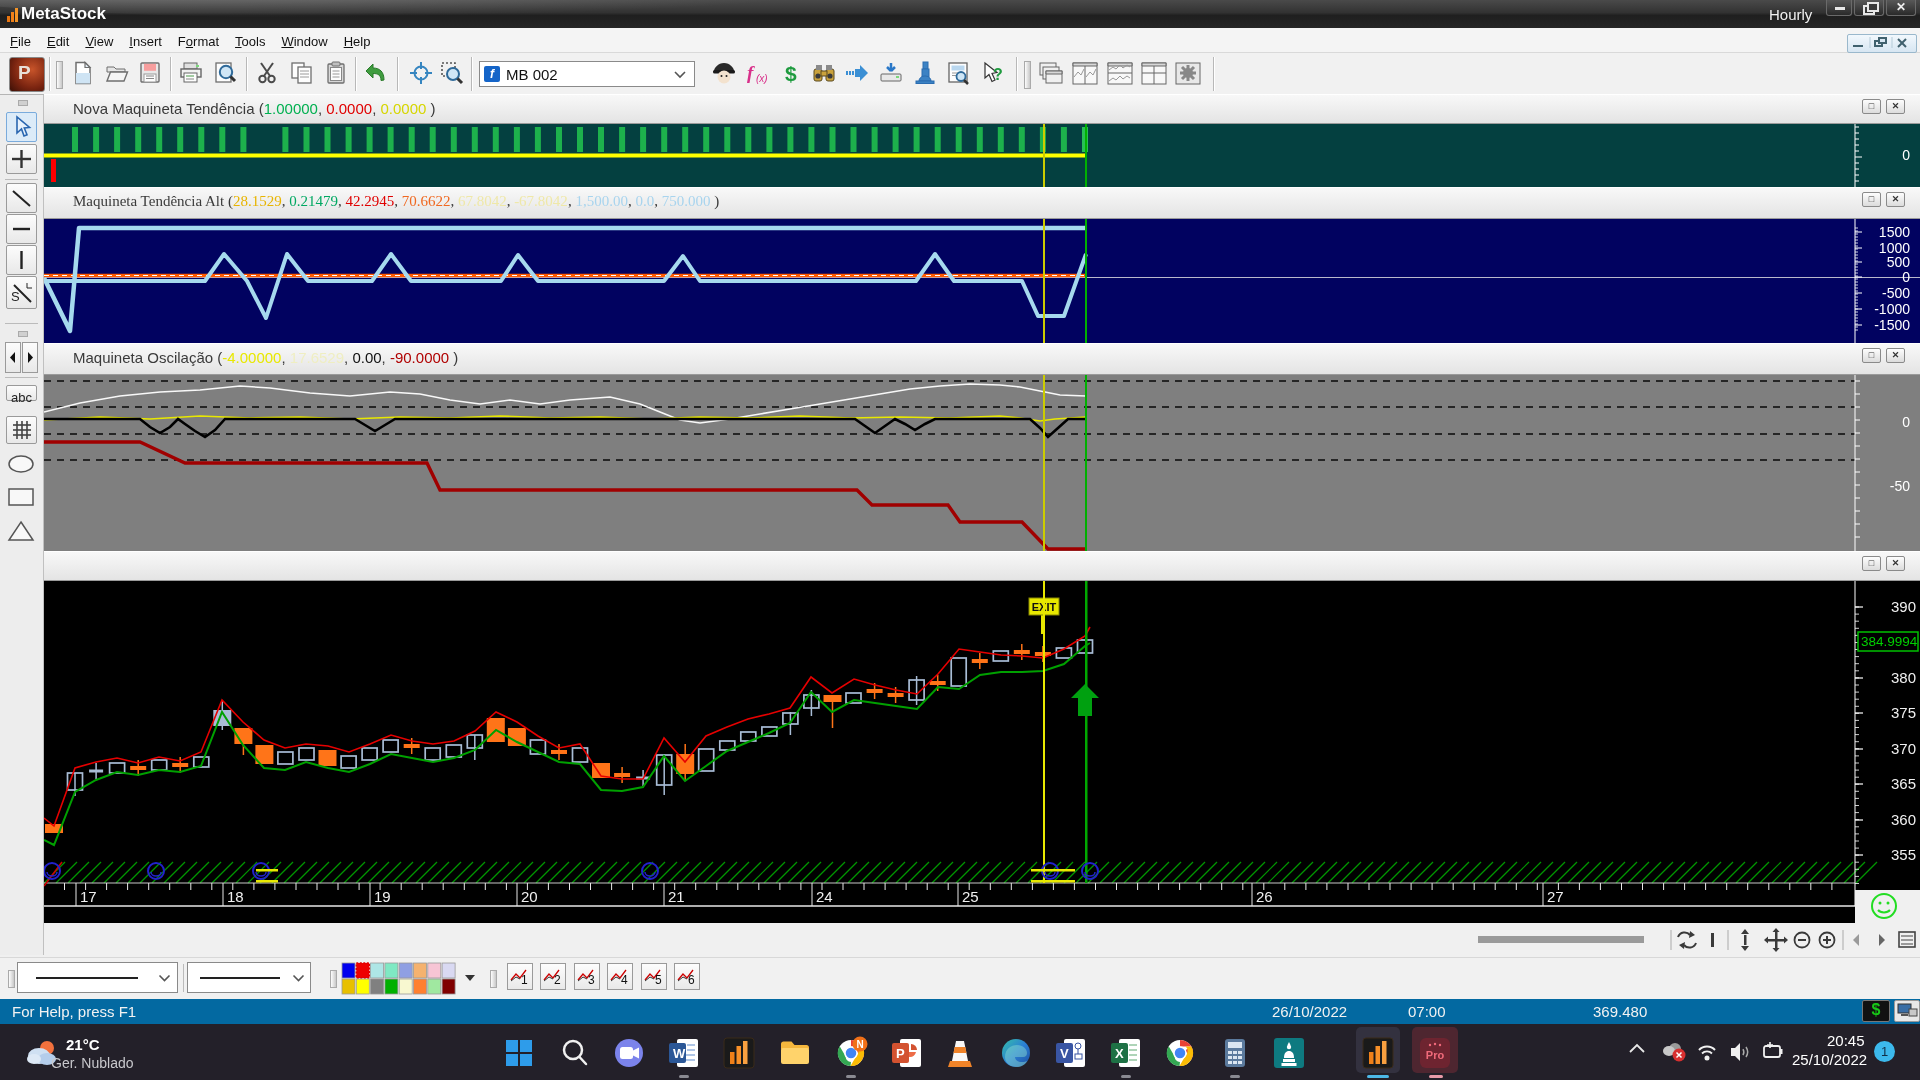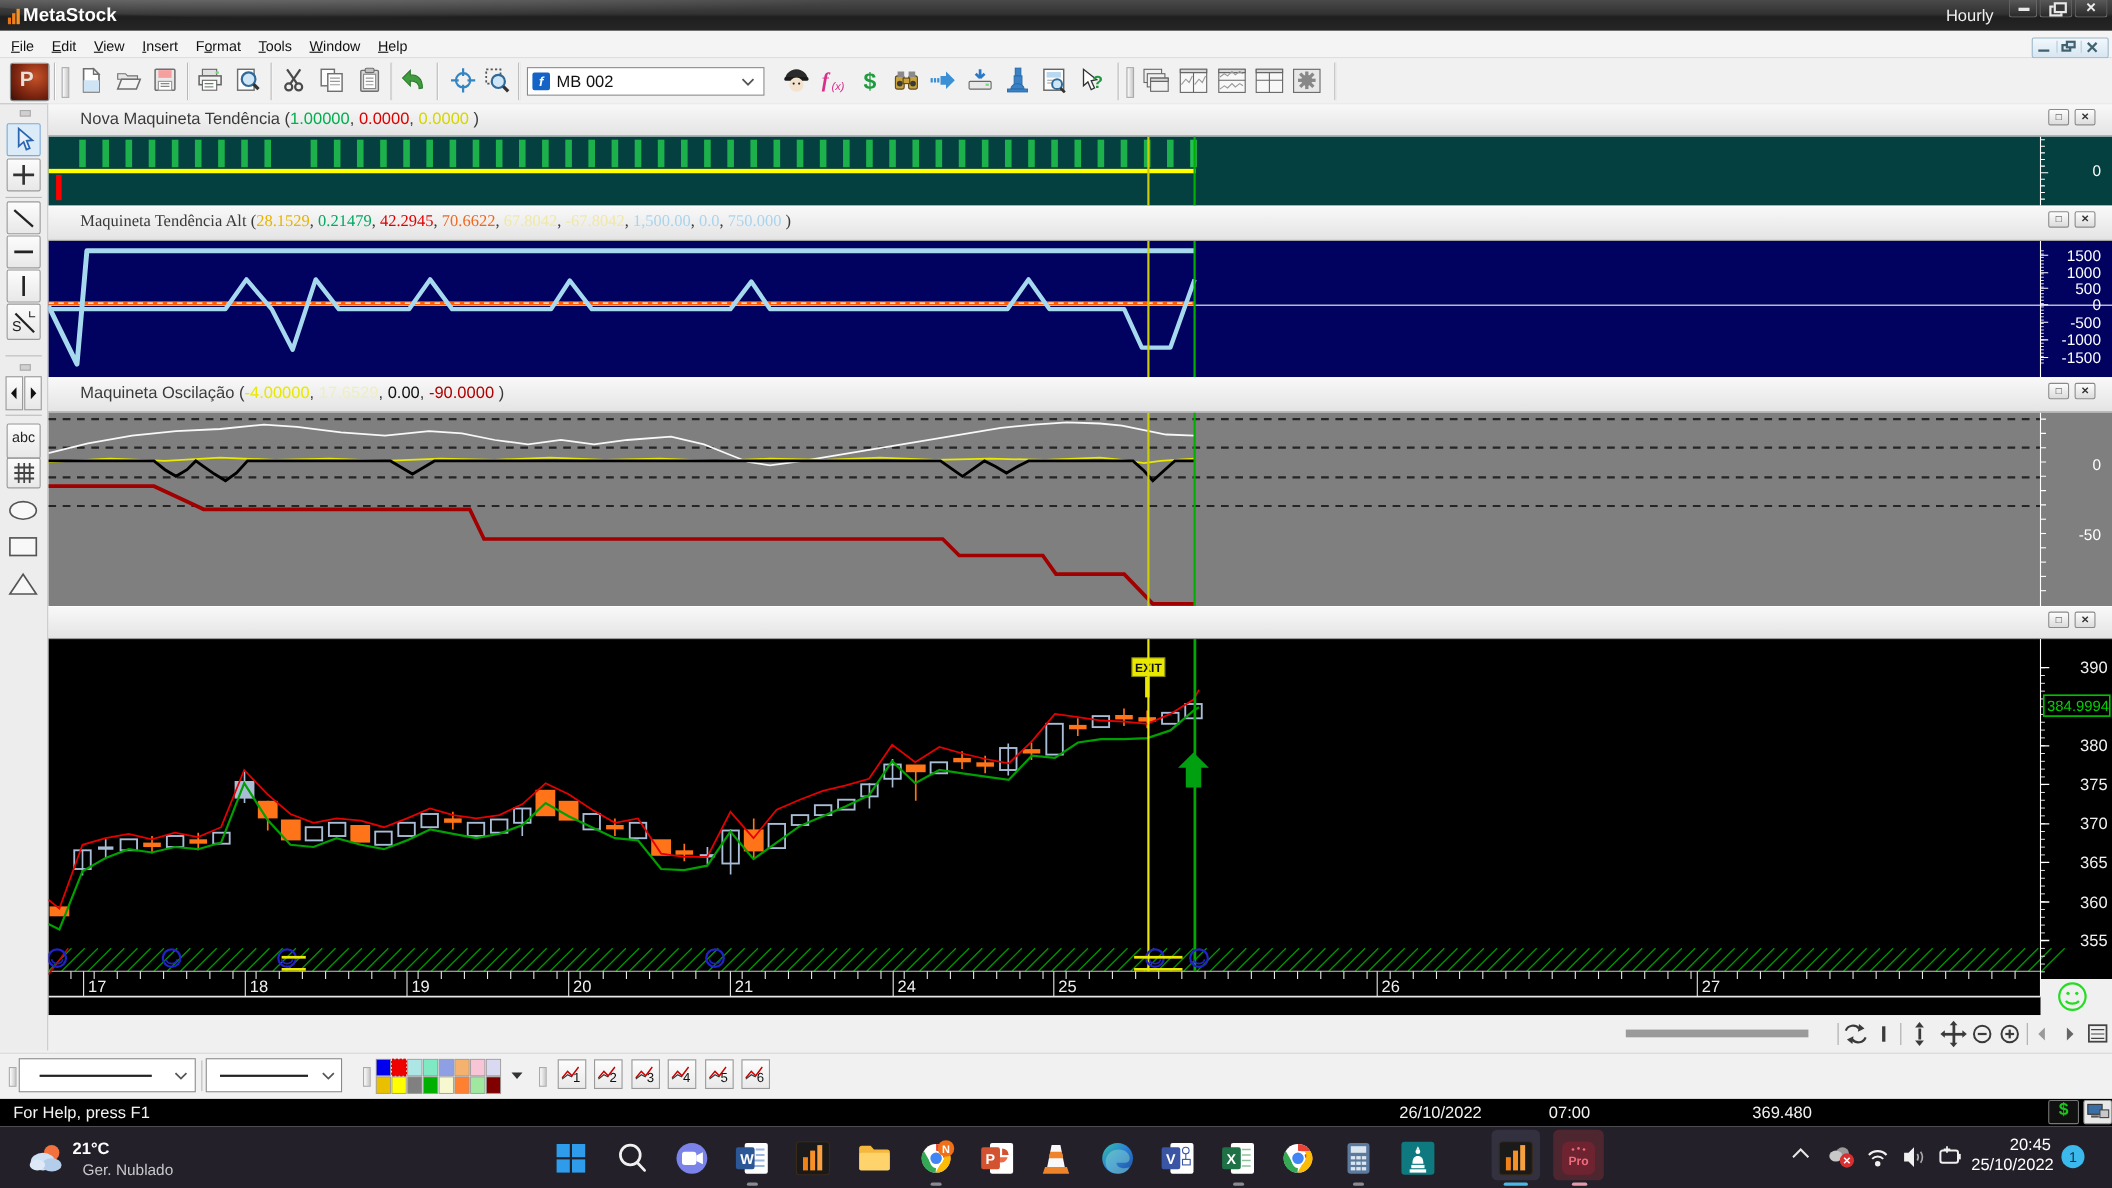--- a/index.html
+++ b/index.html
@@ -280,21 +280,21 @@
       </svg></div>
 <div class="abs" style="left:5px;top:228px;width:33px;height:1px;background:#bbb;"></div>
 <div class="abs" style="left:18px;top:236px;width:8px;height:4px;background:#d0d0d0;border:1px solid #aaa;"></div>
 <div class="abs" style="left:5px;top:247px;width:16px;height:31px;background:linear-gradient(#fcfcfc,#e8e8e8);border:1px solid #9a9a9a;box-sizing:border-box;"><svg width="14" height="29">
         <path d="M9 9 l-5 5.5 5 5.5 z" fill="#111"></path>
       </svg></div>
 <div class="abs" style="left:22px;top:247px;width:16px;height:31px;background:linear-gradient(#fcfcfc,#e8e8e8);border:1px solid #9a9a9a;box-sizing:border-box;"><svg width="14" height="29">
         <path d="M5 9 l5 5.5 -5 5.5 z" fill="#111"></path>
       </svg></div>
 <div class="abs" style="left:5px;top:282px;width:33px;height:1px;background:#bbb;"></div>
-<div class="tbtn" style="top:290px;height:32px;">
+<div class="tbtn" style="top:290px;height:16px;">
       <div style="font-size:13px;color:#222;text-align:center;margin-top:4px;">abc</div>
     </div>
 <div class="tbtn" style="top:321px;height:28px;"><svg width="29" height="26">
         <g stroke="#444" stroke-width="1.6">
           <line x1="6" y1="8" x2="24" y2="8"></line>
           <line x1="6" y1="13" x2="24" y2="13"></line>
           <line x1="6" y1="18" x2="24" y2="18"></line>
           <line x1="10" y1="4" x2="10" y2="22"></line>
           <line x1="15" y1="4" x2="15" y2="22"></line>
           <line x1="20" y1="4" x2="20" y2="22"></line>
@@ -1012,41 +1012,41 @@
         <path d="M3 16 l5-6 4 4 6-8" stroke="#c00" stroke-width="1.3" fill="none"></path>
         <path d="M3 17 l5-4 4 2" stroke="#333" stroke-width="1" fill="none"></path>
         <text x="13" y="20" font-size="12" fill="#111" font-family="Liberation Sans">5</text>
       </svg></div>
 <div class="abs" style="left:674px;top:5px;width:26px;height:27px;background:linear-gradient(#fdfdfd,#e9e9e9);border:1px solid #9a9a9a;box-sizing:border-box;"><svg width="24" height="25">
         <path d="M3 16 l5-6 4 4 6-8" stroke="#c00" stroke-width="1.3" fill="none"></path>
         <path d="M3 17 l5-4 4 2" stroke="#333" stroke-width="1" fill="none"></path>
         <text x="13" y="20" font-size="12" fill="#111" font-family="Liberation Sans">6</text>
       </svg></div>
 </div>
-<div class="abs" style="left:0;top:999px;width:1920px;height:25px;background:#000000;">
+<div class="abs" style="left:0;top:999px;width:1920px;height:25px;background:#0369a1;">
     <div class="abs" style="left:12px;top:4px;font-size:15px;color:#f2f2f2;">For Help, press F1</div>
     <div class="abs" style="left:1272px;top:4px;font-size:15px;color:#f2f2f2;">26/10/2022</div>
     <div class="abs" style="left:1408px;top:4px;font-size:15px;color:#f2f2f2;">07:00</div>
     <div class="abs" style="left:1593px;top:4px;font-size:15px;color:#f2f2f2;">369.480</div>
     <div class="abs" style="left:1862px;top:1px;width:28px;height:22px;background:#111;border:1px solid #777;border-radius:2px;box-sizing:border-box;text-align:center;"><span style="color:#17c817;font-size:16px;font-weight:bold;">$</span></div>
     <div class="abs" style="left:1894px;top:1px;width:26px;height:22px;background:#e8e8e8;border:1px solid #999;border-radius:2px;box-sizing:border-box;"><svg width="24" height="20">
         <rect x="3" y="3" width="13" height="9" fill="#3a6ea5" stroke="#333"></rect>
         <rect x="6" y="13" width="7" height="2" fill="#555"></rect>
         <rect x="14" y="8" width="8" height="7" fill="#c8c8c8" stroke="#444"></rect>
       </svg></div>
   </div>
 <div class="abs" style="left:0;top:1024px;width:1920px;height:56px;background:#232029;">
 <svg class="abs" style="left:25px;top:14px;" width="34" height="30">
       <circle cx="22" cy="10" r="7" fill="#f2713d"></circle>
       <ellipse cx="14" cy="18" rx="11" ry="8" fill="#cfe0f2"></ellipse>
       <ellipse cx="22" cy="21" rx="9" ry="6" fill="#b4cdeb"></ellipse>
       <ellipse cx="9" cy="21" rx="7" ry="5" fill="#dde9f6"></ellipse>
     </svg>
 <div class="abs" style="left:66px;top:12px;font-size:15px;color:#fff;font-weight:bold;">21°C</div>
-<div class="abs" style="left:75px;top:31px;font-size:14px;color:#c8c8cc;">Ger. Nublado</div>
+<div class="abs" style="left:51px;top:31px;font-size:14px;color:#c8c8cc;">Ger. Nublado</div>
 <svg class="abs" style="left:502px;top:12px;" width="34" height="34" viewBox="0 0 34 34">
       <g fill="#2e9cea">
         <rect x="4" y="4" width="12" height="12"></rect>
         <rect x="18" y="4" width="12" height="12"></rect>
         <rect x="4" y="18" width="12" height="12"></rect>
         <rect x="18" y="18" width="12" height="12"></rect>
       </g>
     </svg>
 <svg class="abs" style="left:558px;top:12px;" width="34" height="34" viewBox="0 0 34 34">
       <circle cx="15" cy="14" r="9" fill="none" stroke="#f0f0f0" stroke-width="2.5"></circle>

